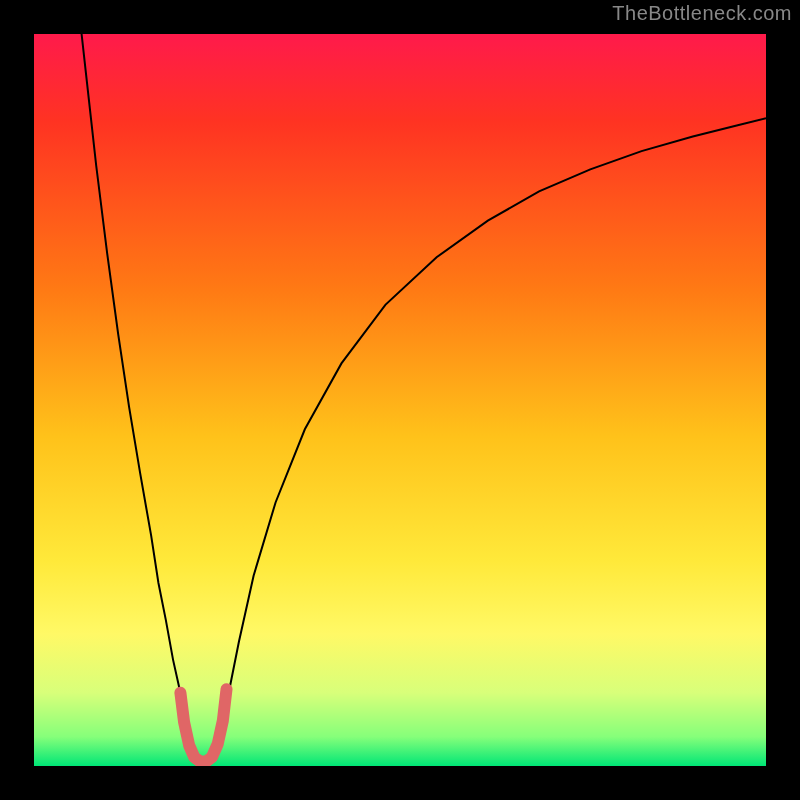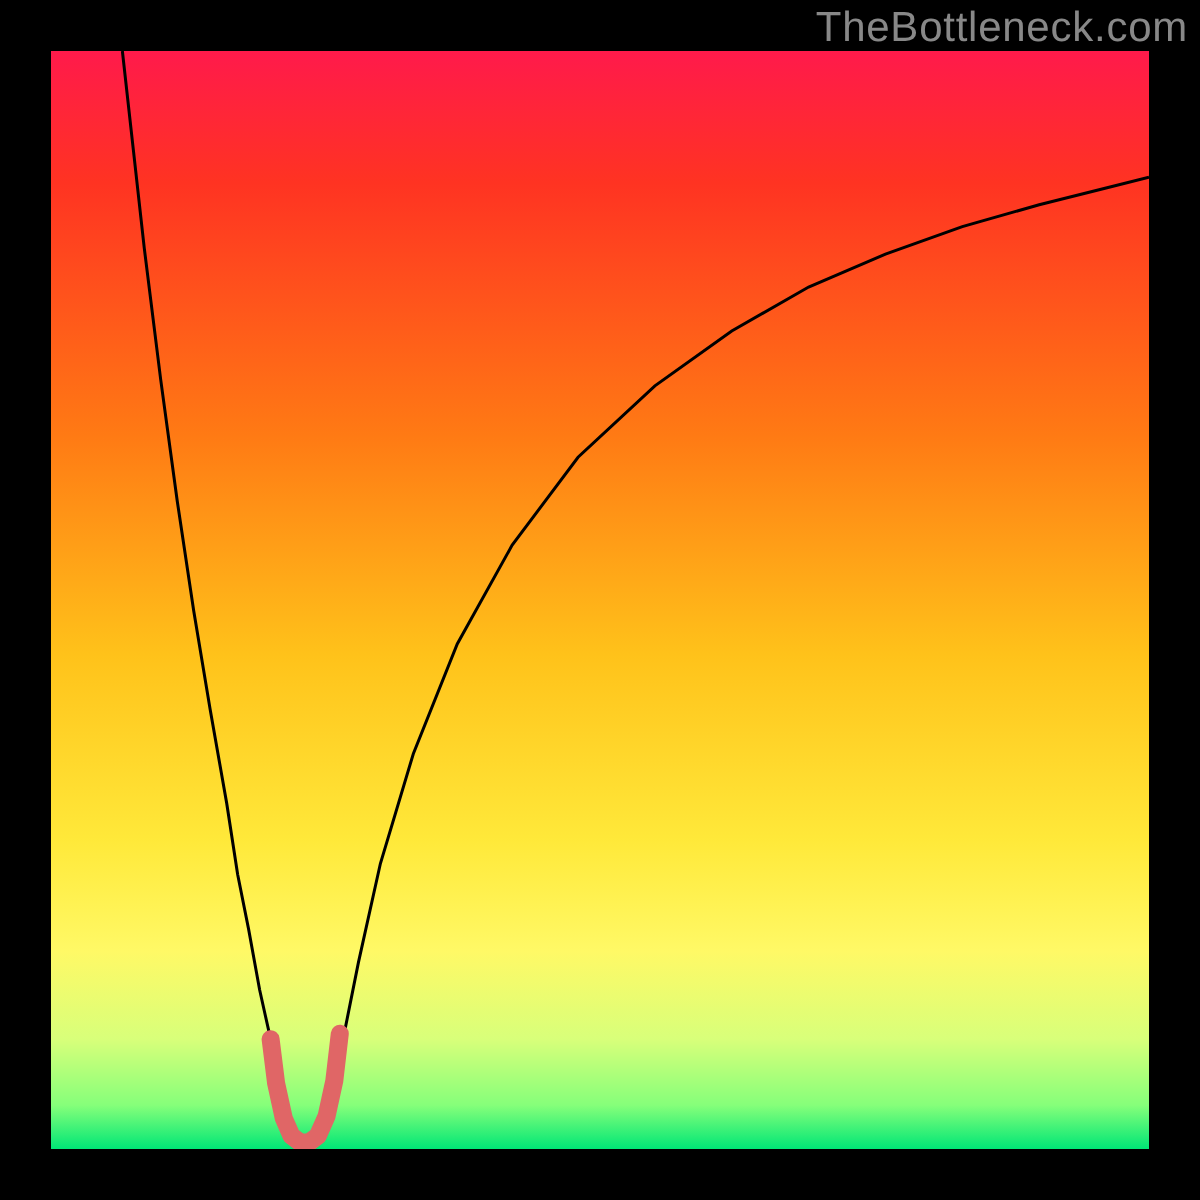--- a/index.html
+++ b/index.html
@@ -23,21 +23,21 @@
     left: 34px;
     top: 34px;
     width: 732px;
     height: 732px;
   }
   .watermark {
     position: absolute;
     top: 2px;
     right: 8px;
     font-family: Arial, Helvetica, sans-serif;
-    font-size: 28px;
+    font-size: 20px;
     font-weight: 400;
     color: #888;
     letter-spacing: 0.5px;
   }
 </style>
 </head>
 <body>
 
 <div class="frame">
   <svg class="plot" viewBox="0 0 732 732" width="732" height="732" preserveAspectRatio="none">

